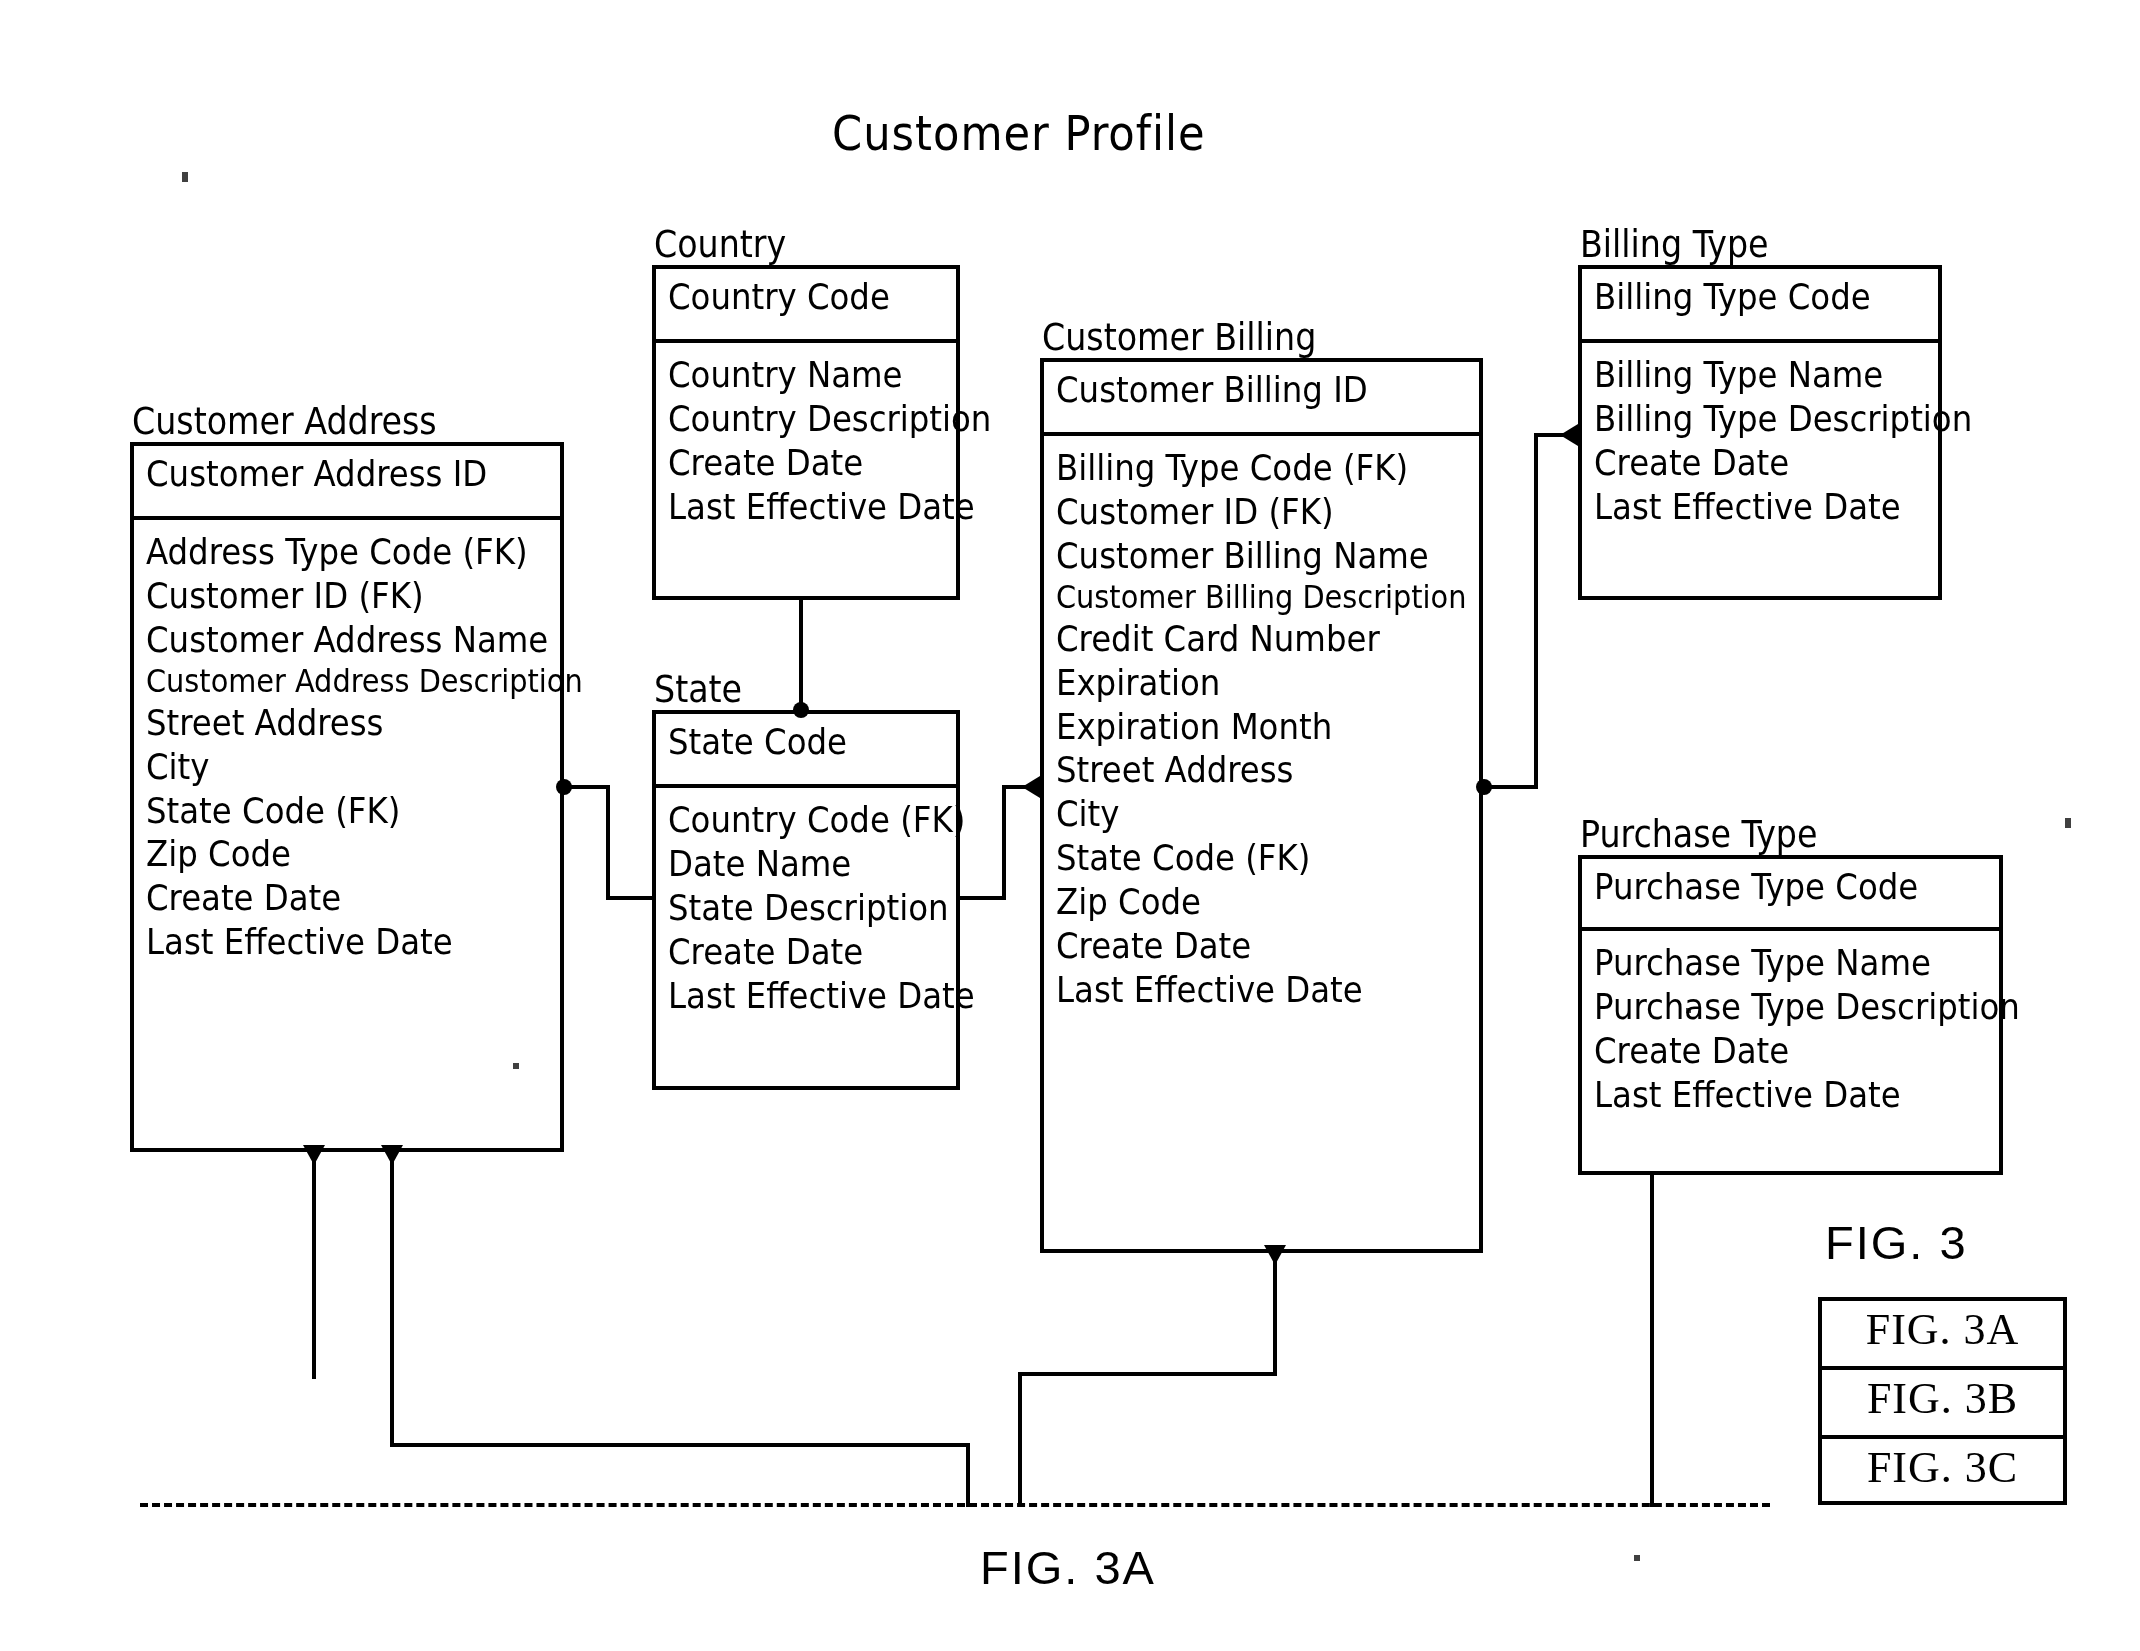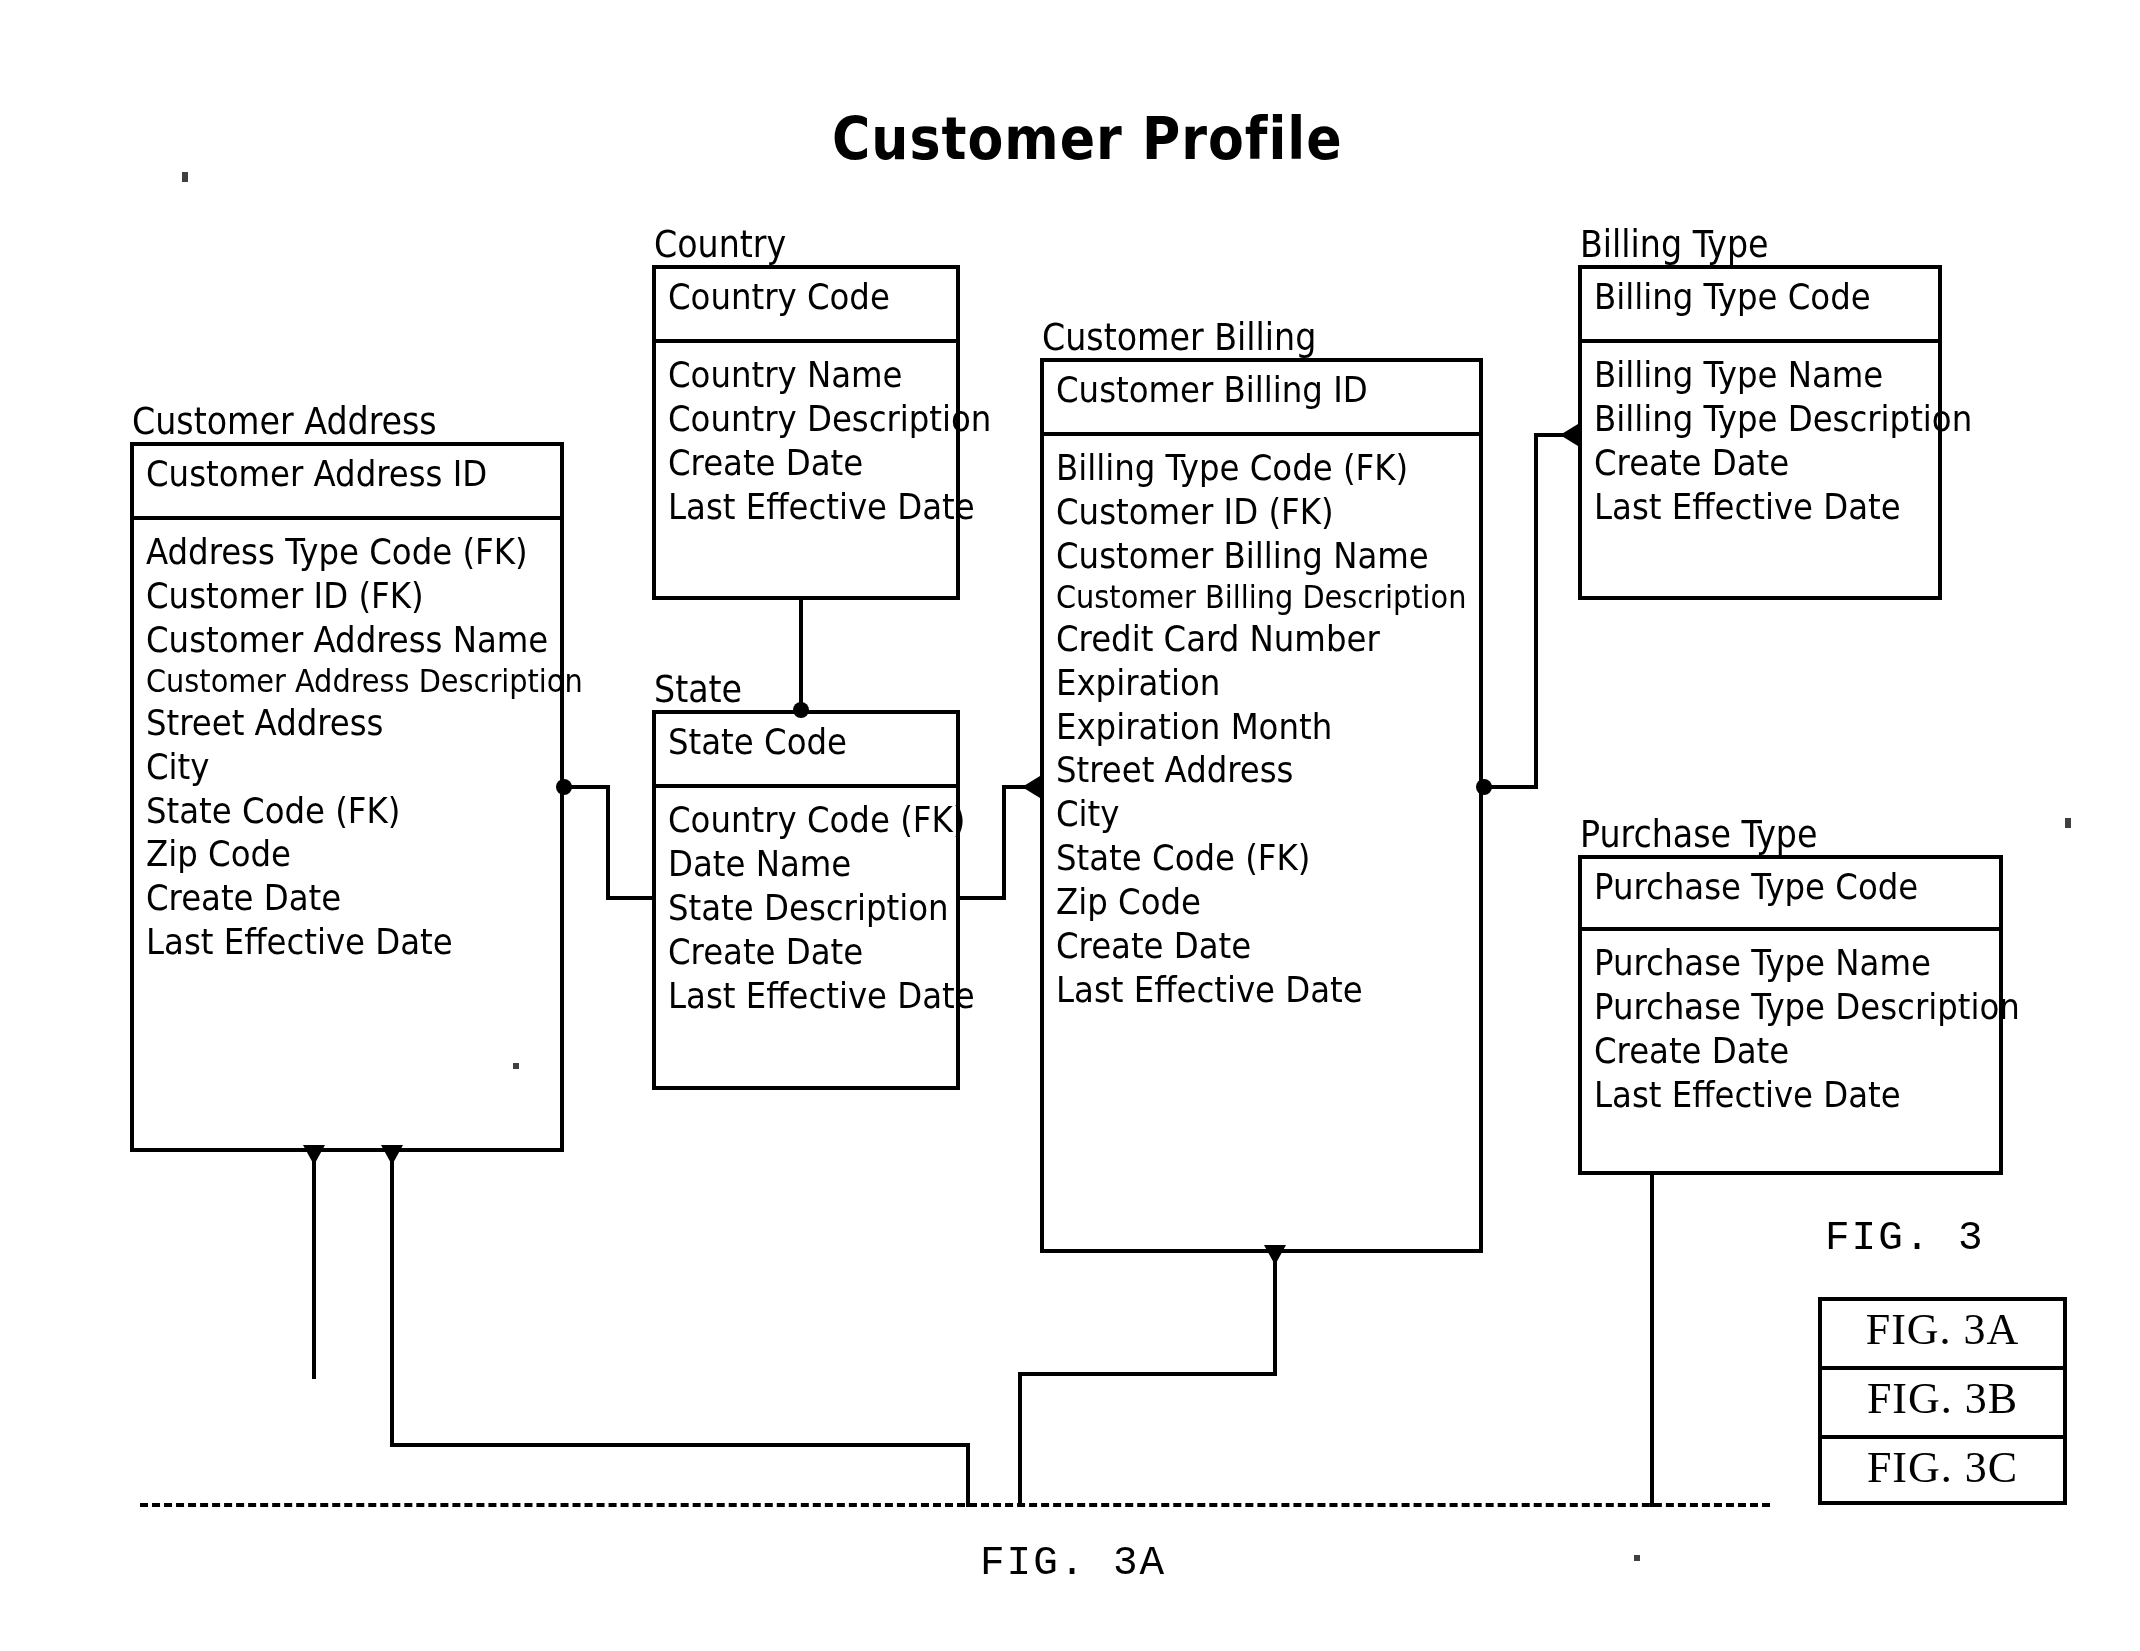--- a/index.html
+++ b/index.html
@@ -17,24 +17,24 @@
   }
   #stage {
     position: absolute;
     left: 0; top: 0;
     width: 2140px;
     height: 1651px;
   }
   
   .diagram-title {
     position: absolute;
-    font-size: 58px;
+    font-size: 48px;
     letter-spacing: 1px;
     white-space: nowrap;
-    font-weight: 700;
+    font-weight: 400;
   }
   
   .entity {
     position: absolute;
     box-sizing: border-box;
   }
   .entity-label {
     position: absolute;
     left: 2px;
     bottom: 100%;
@@ -101,22 +101,22 @@
   }
   
   .boundary {
     position: absolute;
     height: 0;
     border-top: 4px dashed #000;
   }
   
   .fig-caption {
     position: absolute;
-    font-family: Liberation Mono, monospace;
-    font-size: 41px;
+    font-family: Liberation Sans, sans-serif;
+    font-size: 47px;
     letter-spacing: 2px;
     white-space: nowrap;
   }
   .fig-key {
     position: absolute;
     border: 4px solid #000;
     box-sizing: border-box;
     background: #fff;
   }
   .fig-key-row {

